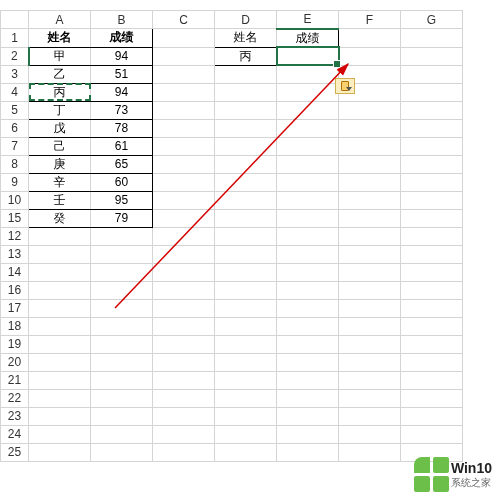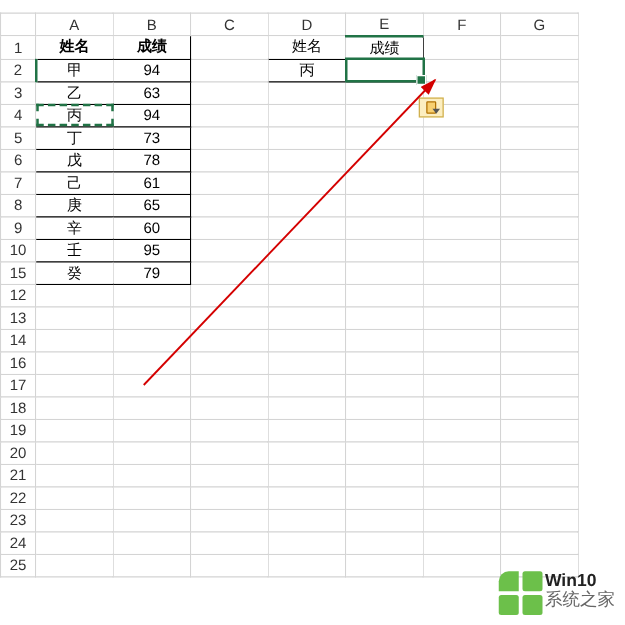--- a/index.html
+++ b/index.html
@@ -110,42 +110,42 @@
   .pasteopts .arr {
     position:absolute; right:2px; bottom:2px;
     width:0;height:0;border-left:3px solid transparent;border-right:3px solid transparent;border-top:4px solid #555;
   }
   
   .watermark {
     position: absolute;
     right: 8px;
     bottom: 8px;
     display: flex;
-    align-items: flex-start;
+    align-items: center;
     gap: 2px;
     z-index: 30;
   }
   .wm-logo {
     display: grid;
     grid-template-columns: 16px 16px;
     grid-template-rows: 16px 16px;
     gap: 3px;
   }
   .wm-logo span {
     background: #6cc04a;
     border-radius: 2px;
   }
   .wm-logo span:nth-child(1){ background: transparent; position:relative;}
   .wm-logo span:nth-child(1)::after{
     content:""; position:absolute; right:0; bottom:0; width:16px; height:16px;
     background: #6cc04a; border-radius: 50% 0 0 0;
   }
   .wm-text { color: #333; line-height: 1.1; }
   .wm-text .l1 { font-size: 14px; font-weight: bold; color:#222;}
-  .wm-text .l2 { font-size: 14px; color: #666; }
+  .wm-text .l2 { font-size: 10px; color: #666; }
 </style>
 </head>
 <body>
 
 <table class="sheet">
   <tbody>
       <tr>
     <th class="corner"></th>
     <th class="colhdr cA">A</th>
     <th class="colhdr cB">B</th>
@@ -171,21 +171,21 @@
     <td class="cB br bb bl">94</td>
     <td class="cC"></td>
     <td class="cD bl bb">丙</td>
     <td class="cE br bb bl active"></td>
     <td class="cF"></td>
     <td class="cG"></td>
   </tr>
   <tr>
     <th class="rowhdr">3</th>
     <td class="cA bl bb">乙</td>
-    <td class="cB br bb bl">63</td>
+    <td class="cB br bb bl">51</td>
     <td class="cC"></td>
     <td class="cD"></td>
     <td class="cE"></td>
     <td class="cF"></td>
     <td class="cG"></td>
   </tr>
   <tr>
     <th class="rowhdr">4</th>
     <td class="cA bl bb copysrc">丙</td>
     <td class="cB br bb bl">94</td>

